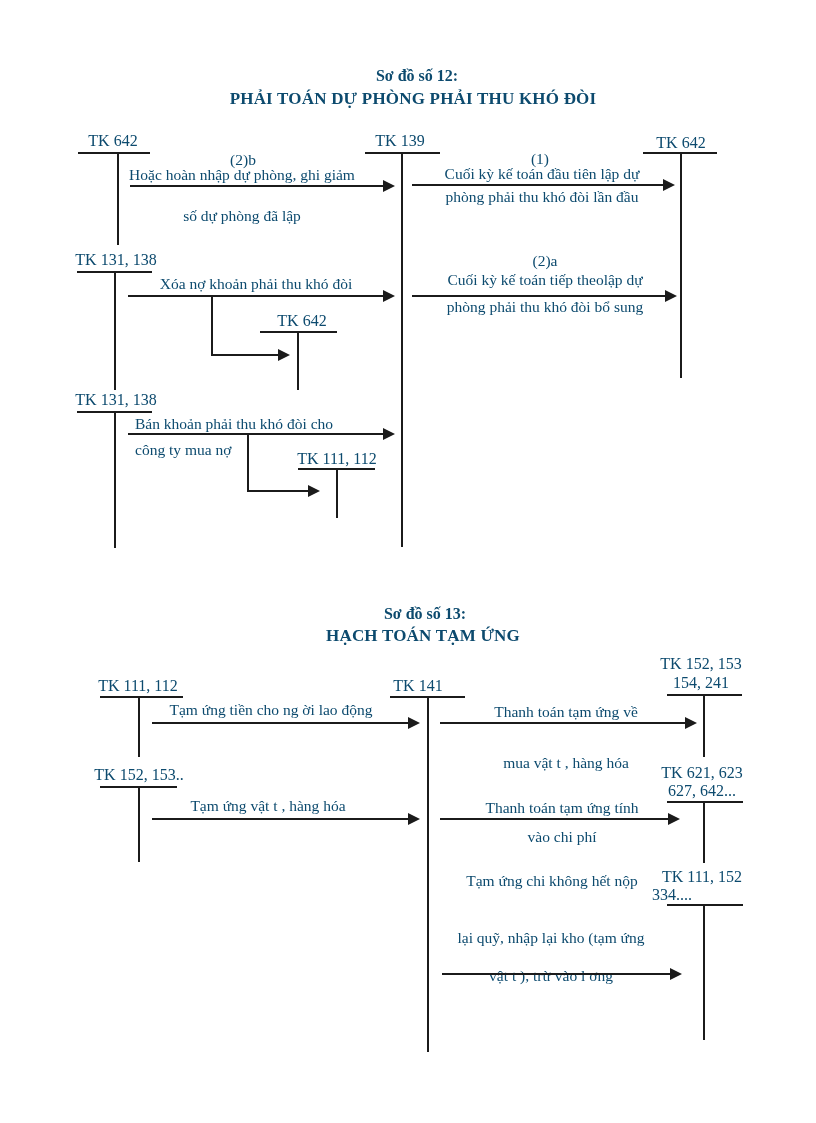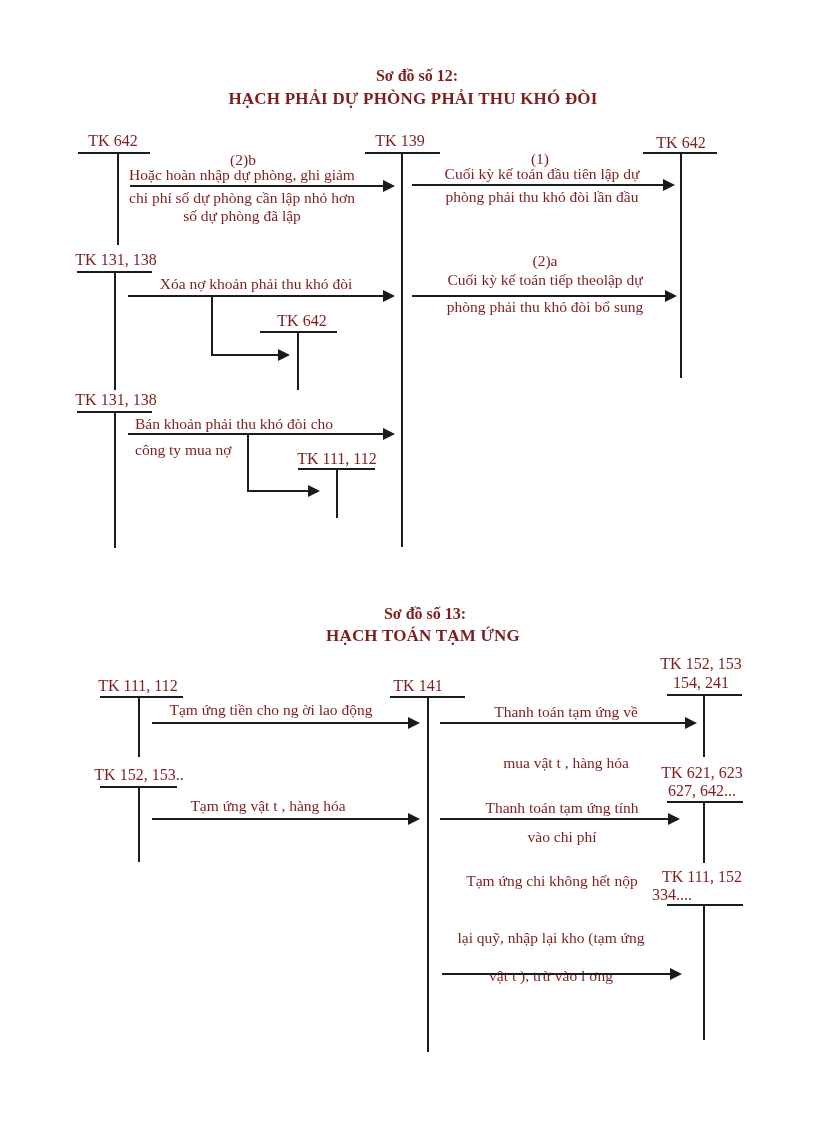--- a/index.html
+++ b/index.html
@@ -2,59 +2,58 @@
 <html><head>
 <meta charset="utf-8">
 <style>
   html,body{margin:0;padding:0;background:#888;}
   .page{
     position:relative;
     width:816px;height:1123px;
     margin:0 auto;
     background:#ffffff;
     font-family:"Liberation Serif","DejaVu Serif",serif;
-    color:#7f1d1d;
+    color:#0c4a6e;
     overflow:hidden;
   }
   .title1{position:absolute;font-size:16px;font-weight:bold;white-space:nowrap;transform:translateX(-50%);}
   .title2{position:absolute;font-size:17px;font-weight:bold;white-space:nowrap;transform:translateX(-50%);letter-spacing:.2px;}
   .acct{position:absolute;font-size:16px;white-space:nowrap;transform:translateX(-50%);}
   .txt{position:absolute;font-size:15.5px;white-space:nowrap;transform:translateX(-50%);}
   .txtl{position:absolute;font-size:15.5px;white-space:nowrap;}
   .hline{position:absolute;height:2px;background:#1b1b1b;}
   .vline{position:absolute;width:2px;background:#1b1b1b;}
   .arrow{position:absolute;height:12px;}
   .arrow::before{content:'';position:absolute;left:0;right:9px;top:5px;height:2px;background:#1b1b1b;}
   .arrow::after{content:'';position:absolute;right:0;top:0;width:0;height:0;
     border-left:12px solid #1b1b1b;border-top:6px solid transparent;border-bottom:6px solid transparent;}
 </style>
 </head>
 <body>
 
 <div class="page">
 
   <div class="title1" style="left:417px;top:67px;">Sơ đồ số 12:</div>
-  <div class="title2" style="left:413px;top:89px;">HẠCH PHẢI DỰ PHÒNG PHẢI THU KHÓ ĐÒI</div>
+  <div class="title2" style="left:413px;top:89px;">PHẢI TOÁN DỰ PHÒNG PHẢI THU KHÓ ĐÒI</div>
 
   <div class="acct" style="left:113px;top:132px;">TK 642</div>
   <div class="hline" style="left:78px;top:152px;width:72px;"></div>
   <div class="vline" style="left:117px;top:152px;height:93px;"></div>
 
   <div class="acct" style="left:400px;top:132px;">TK 139</div>
   <div class="hline" style="left:365px;top:152px;width:75px;"></div>
   <div class="vline" style="left:401px;top:152px;height:395px;"></div>
 
   <div class="acct" style="left:681px;top:134px;">TK 642</div>
   <div class="hline" style="left:643px;top:152px;width:74px;"></div>
   <div class="vline" style="left:680px;top:152px;height:226px;"></div>
 
   <div class="txt" style="left:243px;top:151px;">(2)b</div>
   <div class="txt" style="left:242px;top:166px;">Hoặc hoàn nhập dự phòng, ghi giảm</div>
   <div class="arrow" style="left:130px;top:180px;width:265px;"></div>
-  <div class="txt" style="left:242px;top:189px;">chi phí số dự phòng cần lập nhỏ hơn</div>
   <div class="txt" style="left:242px;top:207px;">số dự phòng đã lập</div>
 
   <div class="txt" style="left:540px;top:150px;">(1)</div>
   <div class="txt" style="left:542px;top:165px;">Cuối kỳ kế toán đầu tiên lập dự</div>
   <div class="arrow" style="left:412px;top:179px;width:263px;"></div>
   <div class="txt" style="left:542px;top:188px;">phòng phải thu khó đòi lần đầu</div>
 
   <div class="acct" style="left:116px;top:251px;">TK 131, 138</div>
   <div class="hline" style="left:77px;top:271px;width:75px;"></div>
   <div class="vline" style="left:114px;top:271px;height:119px;"></div>

